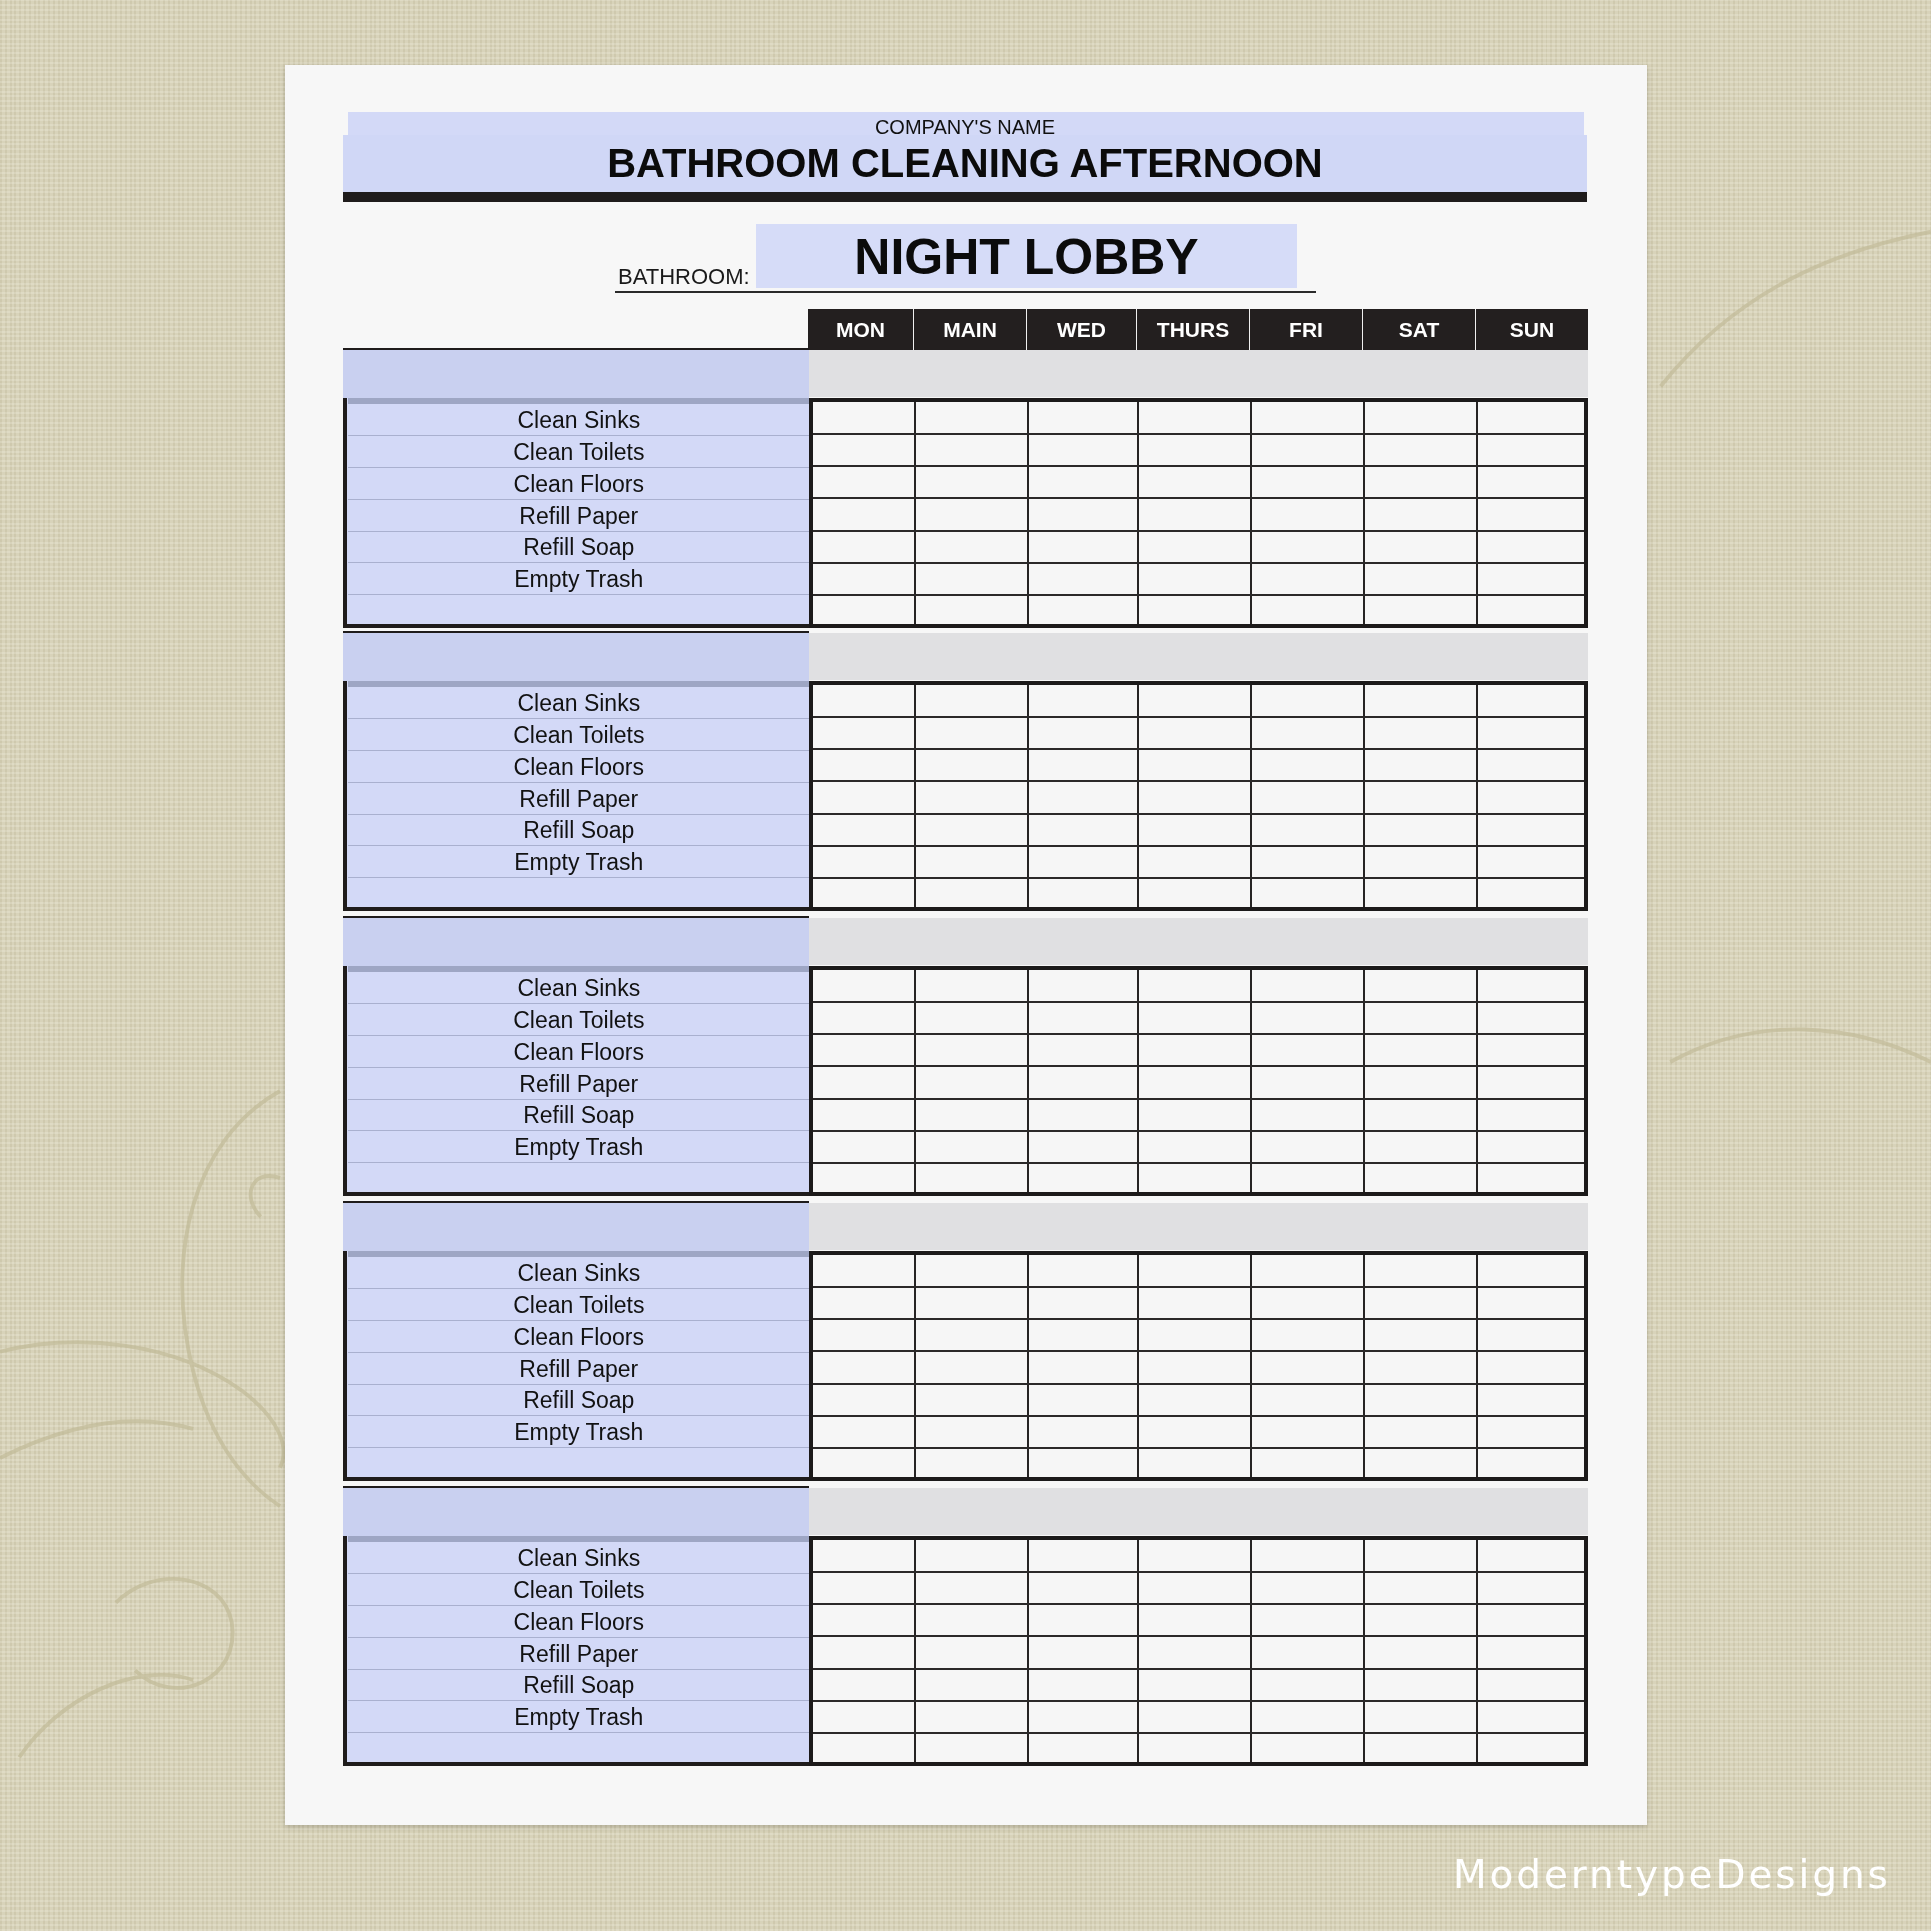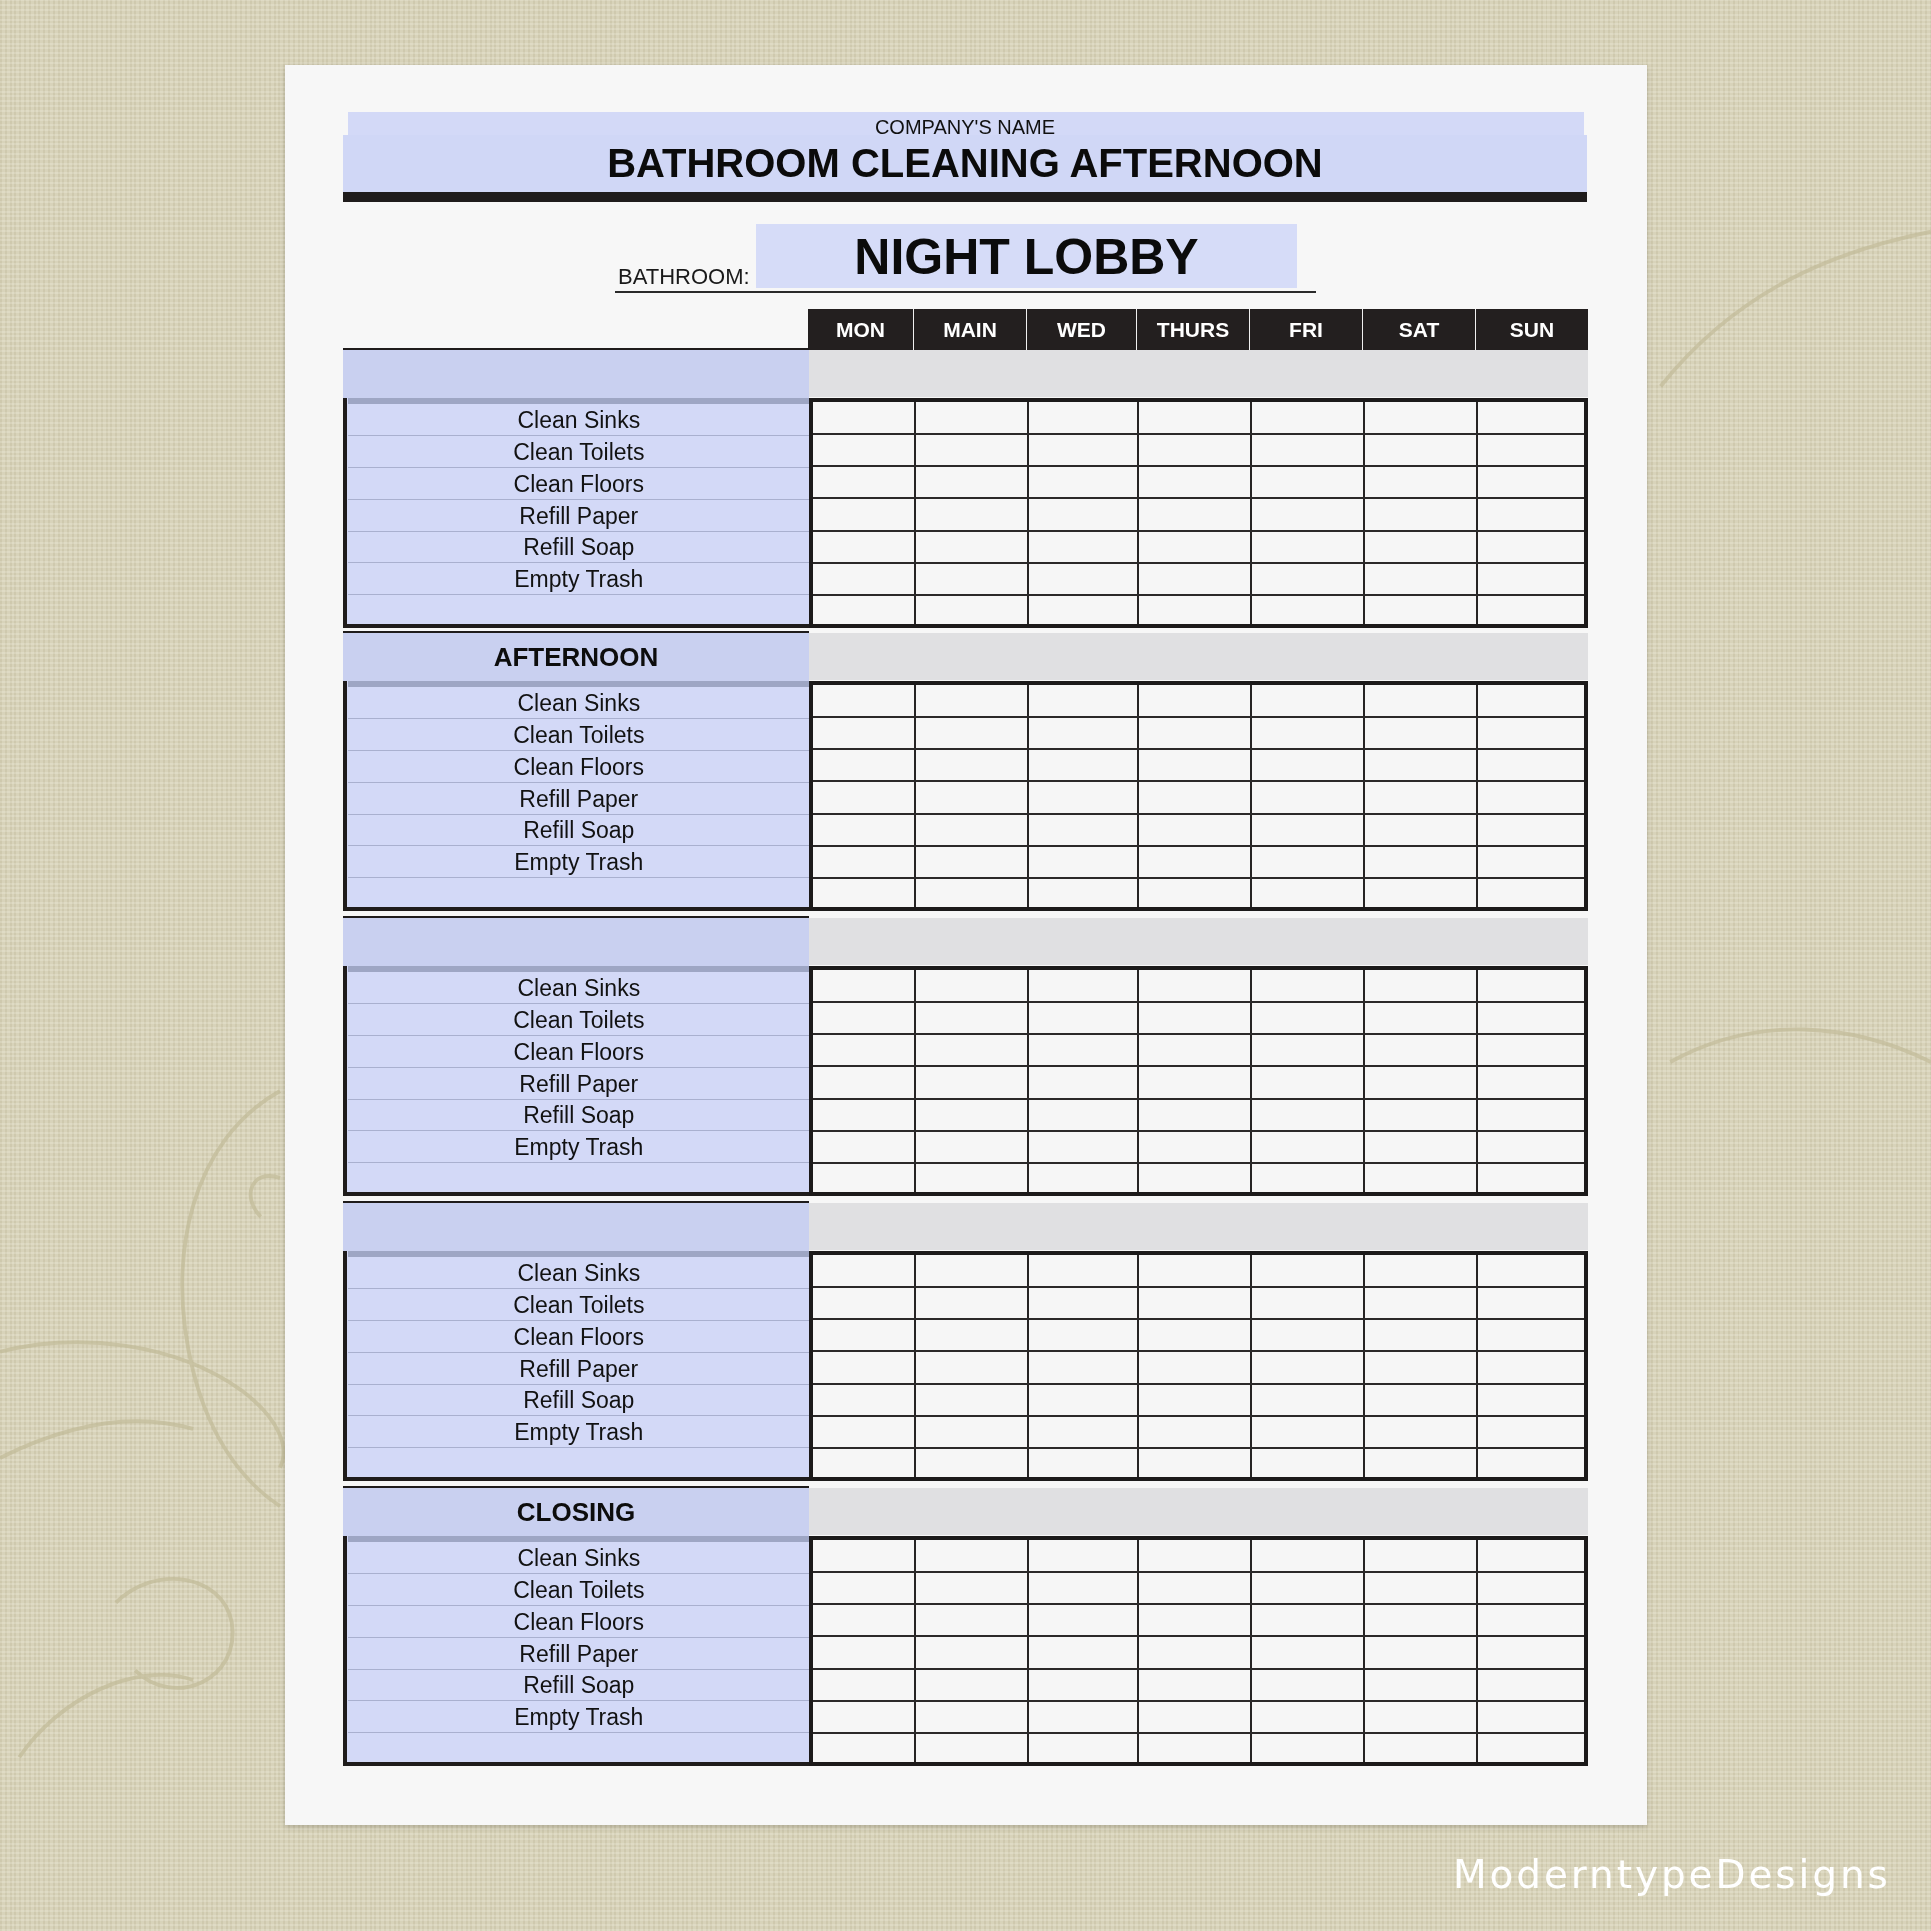--- a/index.html
+++ b/index.html
@@ -209,21 +209,20 @@
         <div style="position: absolute; left: 326px; top: 194px; width: 109px; height: 29px;"></div>
         <div style="position: absolute; left: 439px; top: 194px; width: 109px; height: 29px;"></div>
         <div style="position: absolute; left: 552px; top: 194px; width: 109px; height: 29px;"></div>
         <div style="position: absolute; left: 665px; top: 194px; width: 98px; height: 29px;"></div>
       </div>
     </div>
     <div class="section" style="top: 631px;">
       <div class="sec-top-line"></div>
       <div class="sec-label-bg"></div>
       <div class="sec-gray"></div>
-      <div class="sec-title">AFTERNOON</div>
       <div class="sec-label-col"></div>
       <div class="sec-label-shadow"></div>
       <div class="task-row" style="top: 56px;">Clean Sinks</div>
       <div class="task-row" style="top: 88px;">Clean Toilets</div>
       <div class="task-row" style="top: 120px;">Clean Floors</div>
       <div class="task-row" style="top: 152px;">Refill Paper</div>
       <div class="task-row" style="top: 183px;">Refill Soap</div>
       <div class="task-row" style="top: 215px;">Empty Trash</div>
       <div class="task-row" style="top: 247px; border-bottom: none;"></div>
       <div class="grid">
@@ -441,21 +440,20 @@
         <div style="position: absolute; left: 326px; top: 194px; width: 109px; height: 29px;"></div>
         <div style="position: absolute; left: 439px; top: 194px; width: 109px; height: 29px;"></div>
         <div style="position: absolute; left: 552px; top: 194px; width: 109px; height: 29px;"></div>
         <div style="position: absolute; left: 665px; top: 194px; width: 98px; height: 29px;"></div>
       </div>
     </div>
     <div class="section" style="top: 1486px;">
       <div class="sec-top-line"></div>
       <div class="sec-label-bg"></div>
       <div class="sec-gray"></div>
-      <div class="sec-title">CLOSING</div>
       <div class="sec-label-col"></div>
       <div class="sec-label-shadow"></div>
       <div class="task-row" style="top: 56px;">Clean Sinks</div>
       <div class="task-row" style="top: 88px;">Clean Toilets</div>
       <div class="task-row" style="top: 120px;">Clean Floors</div>
       <div class="task-row" style="top: 152px;">Refill Paper</div>
       <div class="task-row" style="top: 183px;">Refill Soap</div>
       <div class="task-row" style="top: 215px;">Empty Trash</div>
       <div class="task-row" style="top: 247px; border-bottom: none;"></div>
       <div class="grid">

